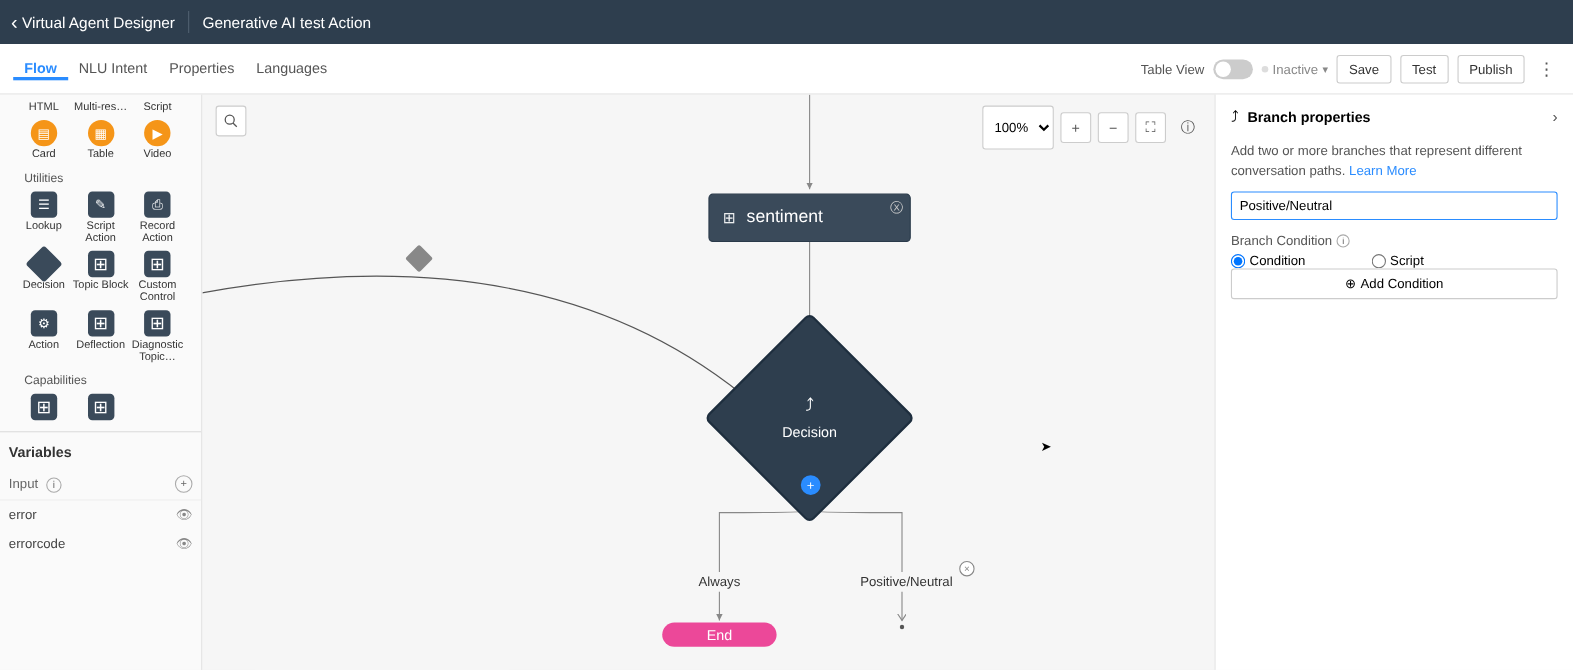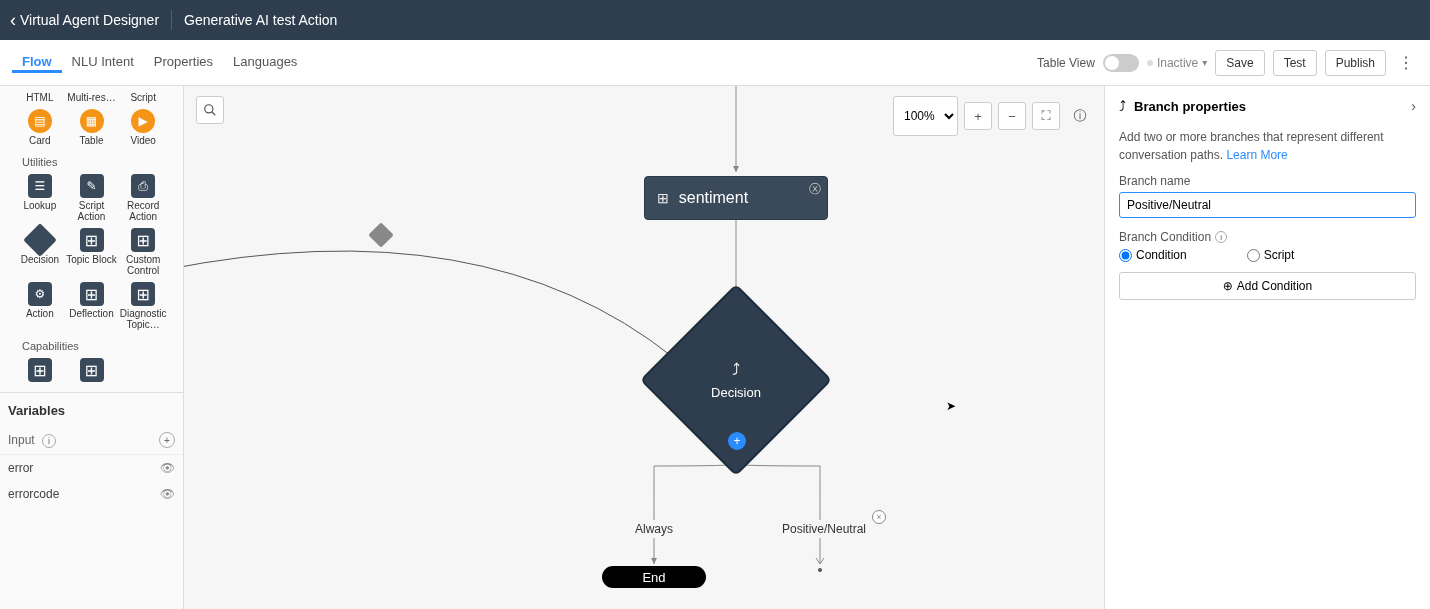--- a/index.html
+++ b/index.html
@@ -63,35 +63,35 @@
 .node-decision { left: 484px; top: 226px; width: 136px; height: 136px; }
 .diamond-shape { width: 100%; height: 100%; transform: rotate(45deg); background: #2e3e4e; border: 2px solid #1e2e3e; border-radius: 6px; }
 .diamond-content { position: absolute; top: 0; left: 0; width: 100%; height: 100%; display: flex; flex-direction: column; align-items: center; justify-content: center; color: #fff; gap: 6px; }
 .diamond-content .dicon { font-size: 16px; }
 .diamond-content .dlabel { font-size: 13px; }
 .add-branch { position: absolute; left: 544px; top: 346px; width: 18px; height: 18px; background: #2a8cff; border-radius: 50%; color: #fff; font-size: 12px; display: flex; align-items: center; justify-content: center; cursor: pointer; z-index: 3; }
 .branch-label { position: absolute; font-size: 12px; color: #333; text-align: center; }
 .branch-always { left: 440px; top: 436px; width: 60px; }
 .branch-pos { left: 590px; top: 436px; width: 100px; }
 .branch-pos .del { position: absolute; top: -12px; right: -12px; width: 14px; height: 14px; border: 1px solid #888; border-radius: 50%; font-size: 9px; display: flex; align-items: center; justify-content: center; color: #888; background: #fff; cursor: pointer; }
-.end-node { position: absolute; left: 418px; top: 480px; width: 104px; height: 22px; background: #000000; border-radius: 11px; color: #fff; display: flex; align-items: center; justify-content: center; font-size: 13px; }
+.end-node { position: absolute; left: 418px; top: 480px; width: 104px; height: 22px; background: #ec4899; border-radius: 11px; color: #fff; display: flex; align-items: center; justify-content: center; font-size: 13px; }
 .drag-diamond { position: absolute; left: 188px; top: 140px; width: 18px; height: 18px; transform: rotate(45deg); background: #888; border-radius: 2px; }
 
 
 .rightpanel { width: 326px; background: #fff; border-left: 1px solid #ddd; padding: 12px 14px; overflow-y: auto; }
 .rp-header { display: flex; align-items: center; gap: 8px; margin-bottom: 14px; }
 .rp-header .icon { font-size: 14px; }
 .rp-header .title { font-weight: 600; font-size: 13px; flex: 1; }
 .rp-header .chev { font-size: 14px; color: #555; cursor: pointer; }
 .rp-desc { font-size: 12px; color: #555; line-height: 1.5; margin-bottom: 10px; }
 .rp-desc a { color: #2a8cff; text-decoration: none; }
 .rp-label { font-size: 12px; color: #555; margin-bottom: 4px; display: flex; align-items: center; gap: 4px; }
 .rp-label .info { width: 12px; height: 12px; border: 1px solid #aaa; border-radius: 50%; font-size: 8px; display: inline-flex; align-items: center; justify-content: center; }
 .rp-input { width: 100%; border: 1px solid #2a8cff; border-radius: 3px; padding: 5px 7px; font-size: 12px; margin-bottom: 12px; outline: none; }
-.rp-radios { display: flex; gap: 60px; font-size: 12px; margin-bottom: 10px; }
+.rp-radios { display: flex; gap: 60px; font-size: 12px; }
 .rp-radios label { display: flex; align-items: center; gap: 4px; cursor: pointer; }
 .rp-addcond { width: 100%; border: 1px solid #ccc; background: #fff; border-radius: 3px; padding: 6px; font-size: 12px; cursor: pointer; display: flex; align-items: center; justify-content: center; gap: 4px; }
 
 .cursor-ptr { position: absolute; left: 762px; top: 313px; font-size: 12px; pointer-events: none; z-index: 6; }
 </style>
 </head>
 <body>
 
 <div class="topbar">
   <span class="back">‹</span>
@@ -294,21 +294,20 @@
 
   <div class="rightpanel">
     <div class="rp-header">
       <span class="icon">⤴</span>
       <span class="title">Branch properties</span>
       <span class="chev">›</span>
     </div>
     <div class="rp-desc">
       <span>Add two or more branches that represent different conversation paths. </span><a href="#">Learn More</a>
     </div>
-    <div class="rp-label">Branch name</div>
     <input class="rp-input" type="text" value="Positive/Neutral" style="">
     <div class="rp-label">
       <span>Branch Condition</span>
       <span class="info">i</span>
     </div>
     <div class="rp-radios">
       <label>
           <input type="radio" name="bc" checked="" style=""> 
           <span>Condition</span>
         </label>

